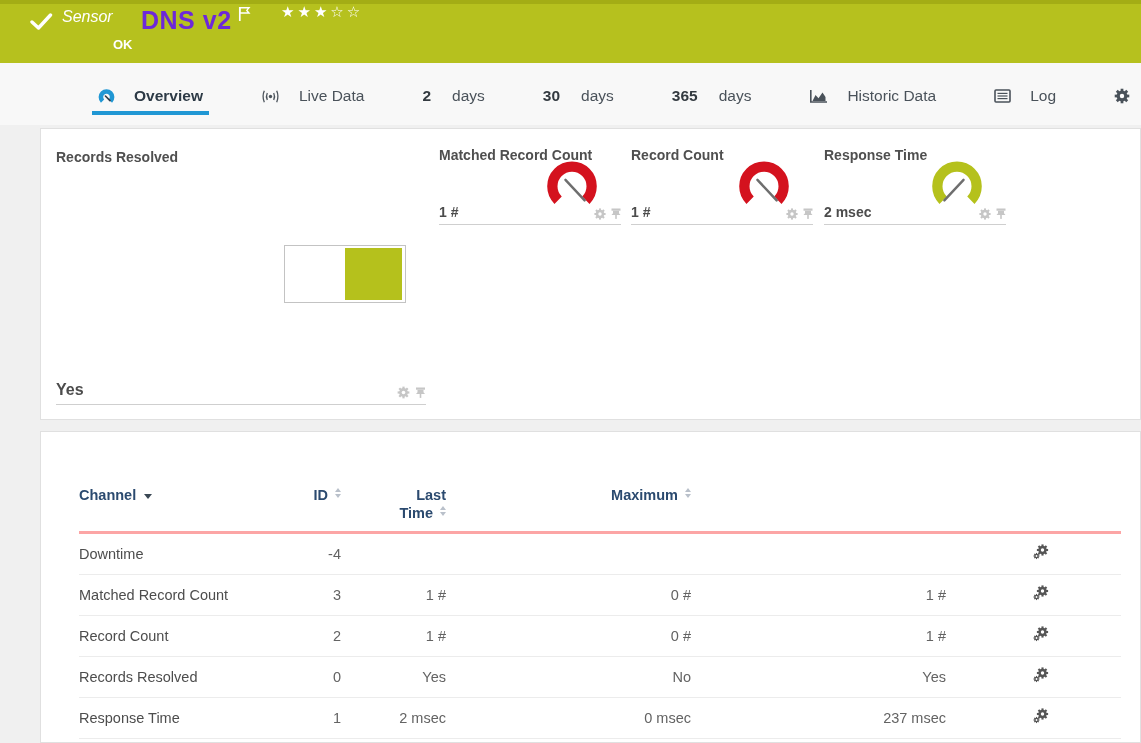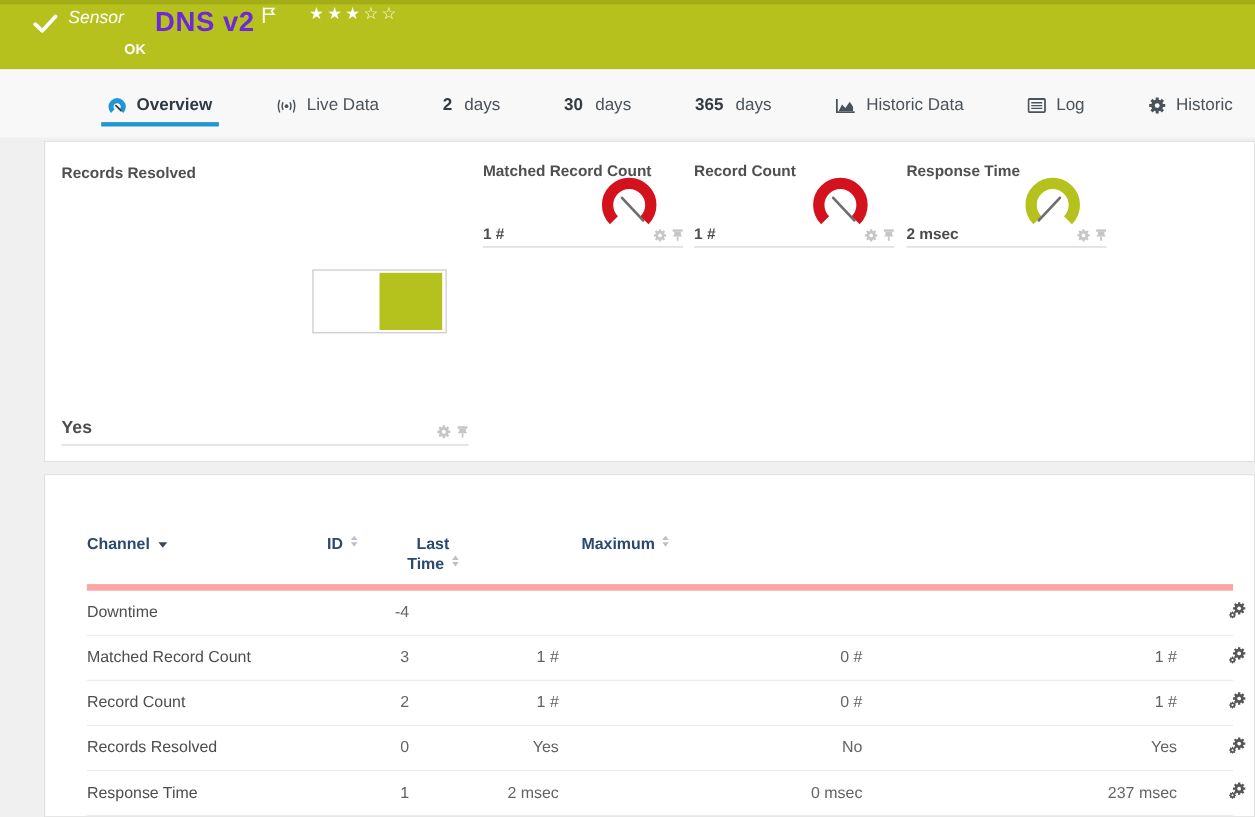--- a/index.html
+++ b/index.html
@@ -12,21 +12,21 @@
   .hdr-check { position:absolute; left:30px; top:12px; }
   .hdr-kind { position:absolute; left:62px; top:8px; font-style:italic; font-size:16px; color:#fff; }
   .hdr-name { position:absolute; left:141px; top:6px; font-size:25px; font-weight:bold; color:#6d28d9; letter-spacing:0.5px; }
   .hdr-flag { position:absolute; left:238px; top:6px; cursor:pointer; }
   .hdr-stars { position:absolute; left:281px; top:3px; font-size:15px; color:#fff; letter-spacing:3px; cursor:pointer; }
   .hdr-status { position:absolute; left:66px; top:37px; font-size:13px; font-weight:bold; color:#fff;margin-left:47px; }
 
   
   .tabbar { position:absolute; left:0; top:63px; width:1141px; height:62px; background:#f8f8f8; }
   .tabs { display:flex; align-items:flex-end; height:100%; padding-left:96px; gap:54px; }
-  .tab { position:relative; display:flex; align-items:center; gap:9px; padding:0 2px 20px 2px; font-size:15.5px; color:#3c4650; cursor:pointer; white-space:nowrap; }
+  .tab { position:relative; display:flex; align-items:center; gap:19px; padding:0 2px 20px 2px; font-size:15.5px; color:#3c4650; cursor:pointer; white-space:nowrap; }
   .tab .num { font-weight:bold; color:#333a40; margin-right:2px; }
   .tab .tlabel { color:#4a525a; }
   .tab.active { }
   .tab.active::after { content:""; position:absolute; left:-4px; right:-4px; bottom:10px; height:4px; background:#2097d4; }
   .tab.active .tlabel { color:#2d3a46; font-weight:bold; }
   .tab svg { display:block; }
 
   
   .panel { position:absolute; background:#fff; border:1px solid #e0e0e0; }
   .panel-overview { left:40px; top:128px; width:1101px; height:292px; }
@@ -50,24 +50,24 @@
   .gtile .gauge { position:absolute; top:13px; right:20px; }
   .gtile .tile-foot { padding-bottom:4px; }
   .gtile .tile-value { font-size:14px; font-weight:600; color:#4c4c4c; }
   .gt1 { left:398px; } .gt2 { left:590px; } .gt3 { left:783px; }
   .gauge-arc { fill:none; stroke-width:11; }
   .needle { stroke:#6e6e6e; stroke-width:2.6; stroke-linecap:round; }
 
   
   .table-wrap { padding:54px 19px 0 38px; }
   .tgrid { display:grid; grid-template-columns:202px 60px 105px 245px 255px 1fr; align-items:center; }
-  .thead { align-items:start; border-bottom:6px solid #fca5a5; padding-bottom:9px; }
+  .thead { align-items:start; border-bottom:3px solid #fca5a5; padding-bottom:9px; }
   .th { font-size:14.5px; font-weight:bold; color:#2b4a6f; line-height:18px; cursor:pointer; }
-  .th.r { text-align:center; }
-  .trow { height:41px; border-bottom:1px solid #ececec; font-size:14.5px; cursor:pointer;gap:31px; }
+  .th.r { text-align:right; }
+  .trow { height:41px; border-bottom:1px solid #ececec; font-size:14.5px; cursor:pointer; }
   .trow:first-of-type { margin-top:3px; }
   .td-ch { color:#4d4d4d; }
   .td { color:#636363; text-align:right; }
   .td-gear { text-align:center; padding-left:16px; }
   .row-gear { background:none; border:none; padding:0; color:#565656; cursor:pointer; line-height:0; }
 
   
   .sort { display:inline-block; vertical-align:2px; margin-left:7px; }
   .sort i { display:block; width:0; height:0; border-left:3.5px solid transparent; border-right:3.5px solid transparent; }
   .sort .up { border-bottom:4px solid #b9c0ca; margin-bottom:2px; }

